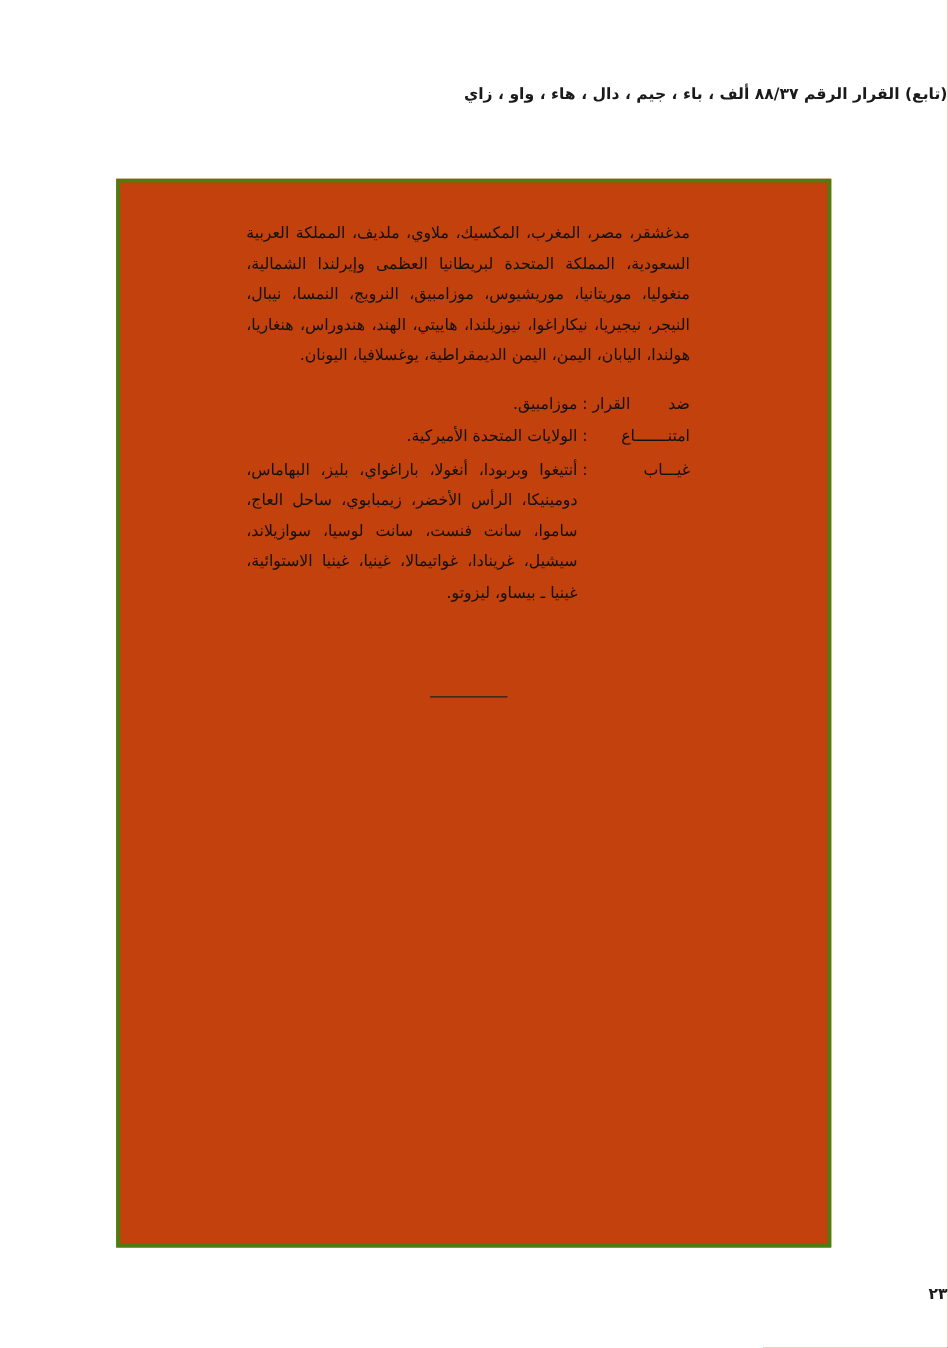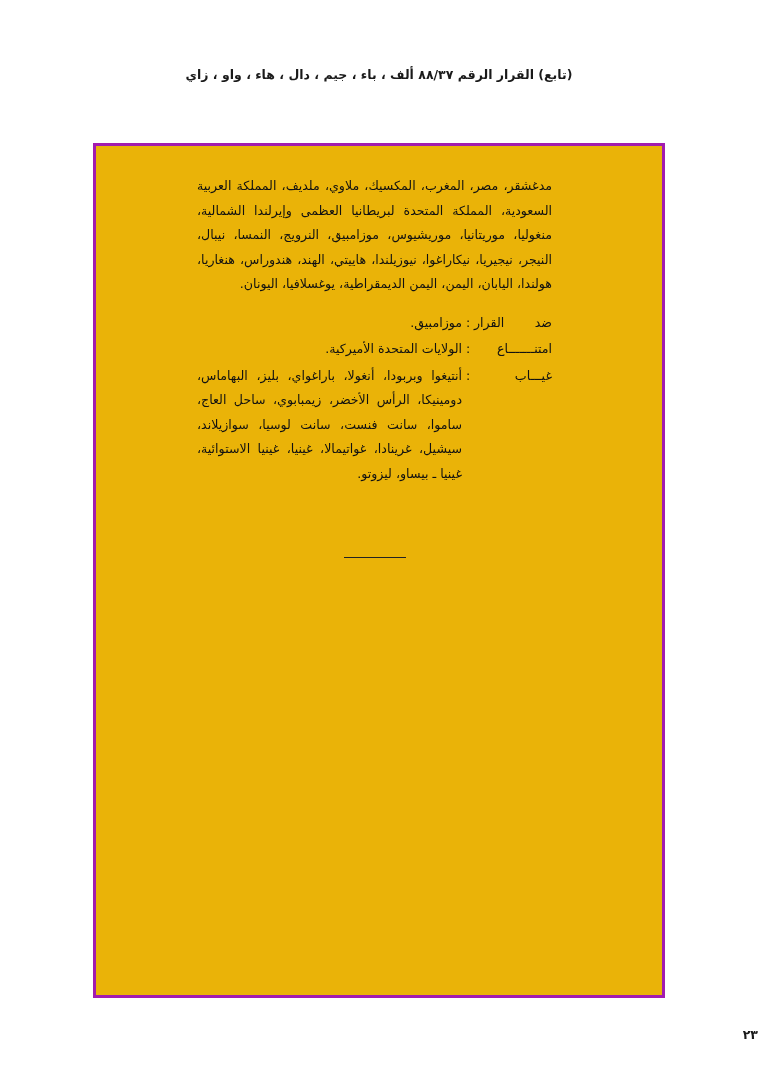--- a/index.html
+++ b/index.html
@@ -25,38 +25,39 @@
     text-align: center;
     padding-top: 66px;
   }
   .header-title {
     font-size: 12.5px;
     font-weight: bold;
     letter-spacing: 0px;
     direction: rtl;
     color: #1a1a1a;
     line-height: 1.4;
+    text-align: right;
   }
   .header-sub {
     font-size: 9.3px;
     font-weight: bold;
     direction: rtl;
     margin-top: 8px;
     color: #1a1a1a;
     letter-spacing: -0.2px;
   }
   .frame {
     position: absolute;
     top: 143px;
     right: 93px;
     left: 93px;
     height: 855px;
-    border: 3px solid #a21caf;
+    border: 3px solid #4d7c0f;
     box-sizing: border-box;
-    background: #eab308;
+    background: #c2410c;
   }
   .body-block {
     position: absolute;
     top: 28px;
     right: 110px;
     width: 355px;
     direction: rtl;
   }
   .para {
     font-size: 12.6px;
@@ -79,20 +80,21 @@
     margin-bottom: 2px;
     align-items: flex-start;
   }
   .vote-label {
     flex: 0 0 auto;
     width: 78px;
     text-align: justify;
     text-align-last: justify;
     white-space: nowrap;
     color: #111111;
+    font-family: Liberation Serif, serif;
   }
   .vote-colon {
     flex: 0 0 auto;
     width: 12px;
     text-align: center;
     color: #111111;
   }
   .vote-value {
     flex: 1 1 auto;
     text-align: justify;

